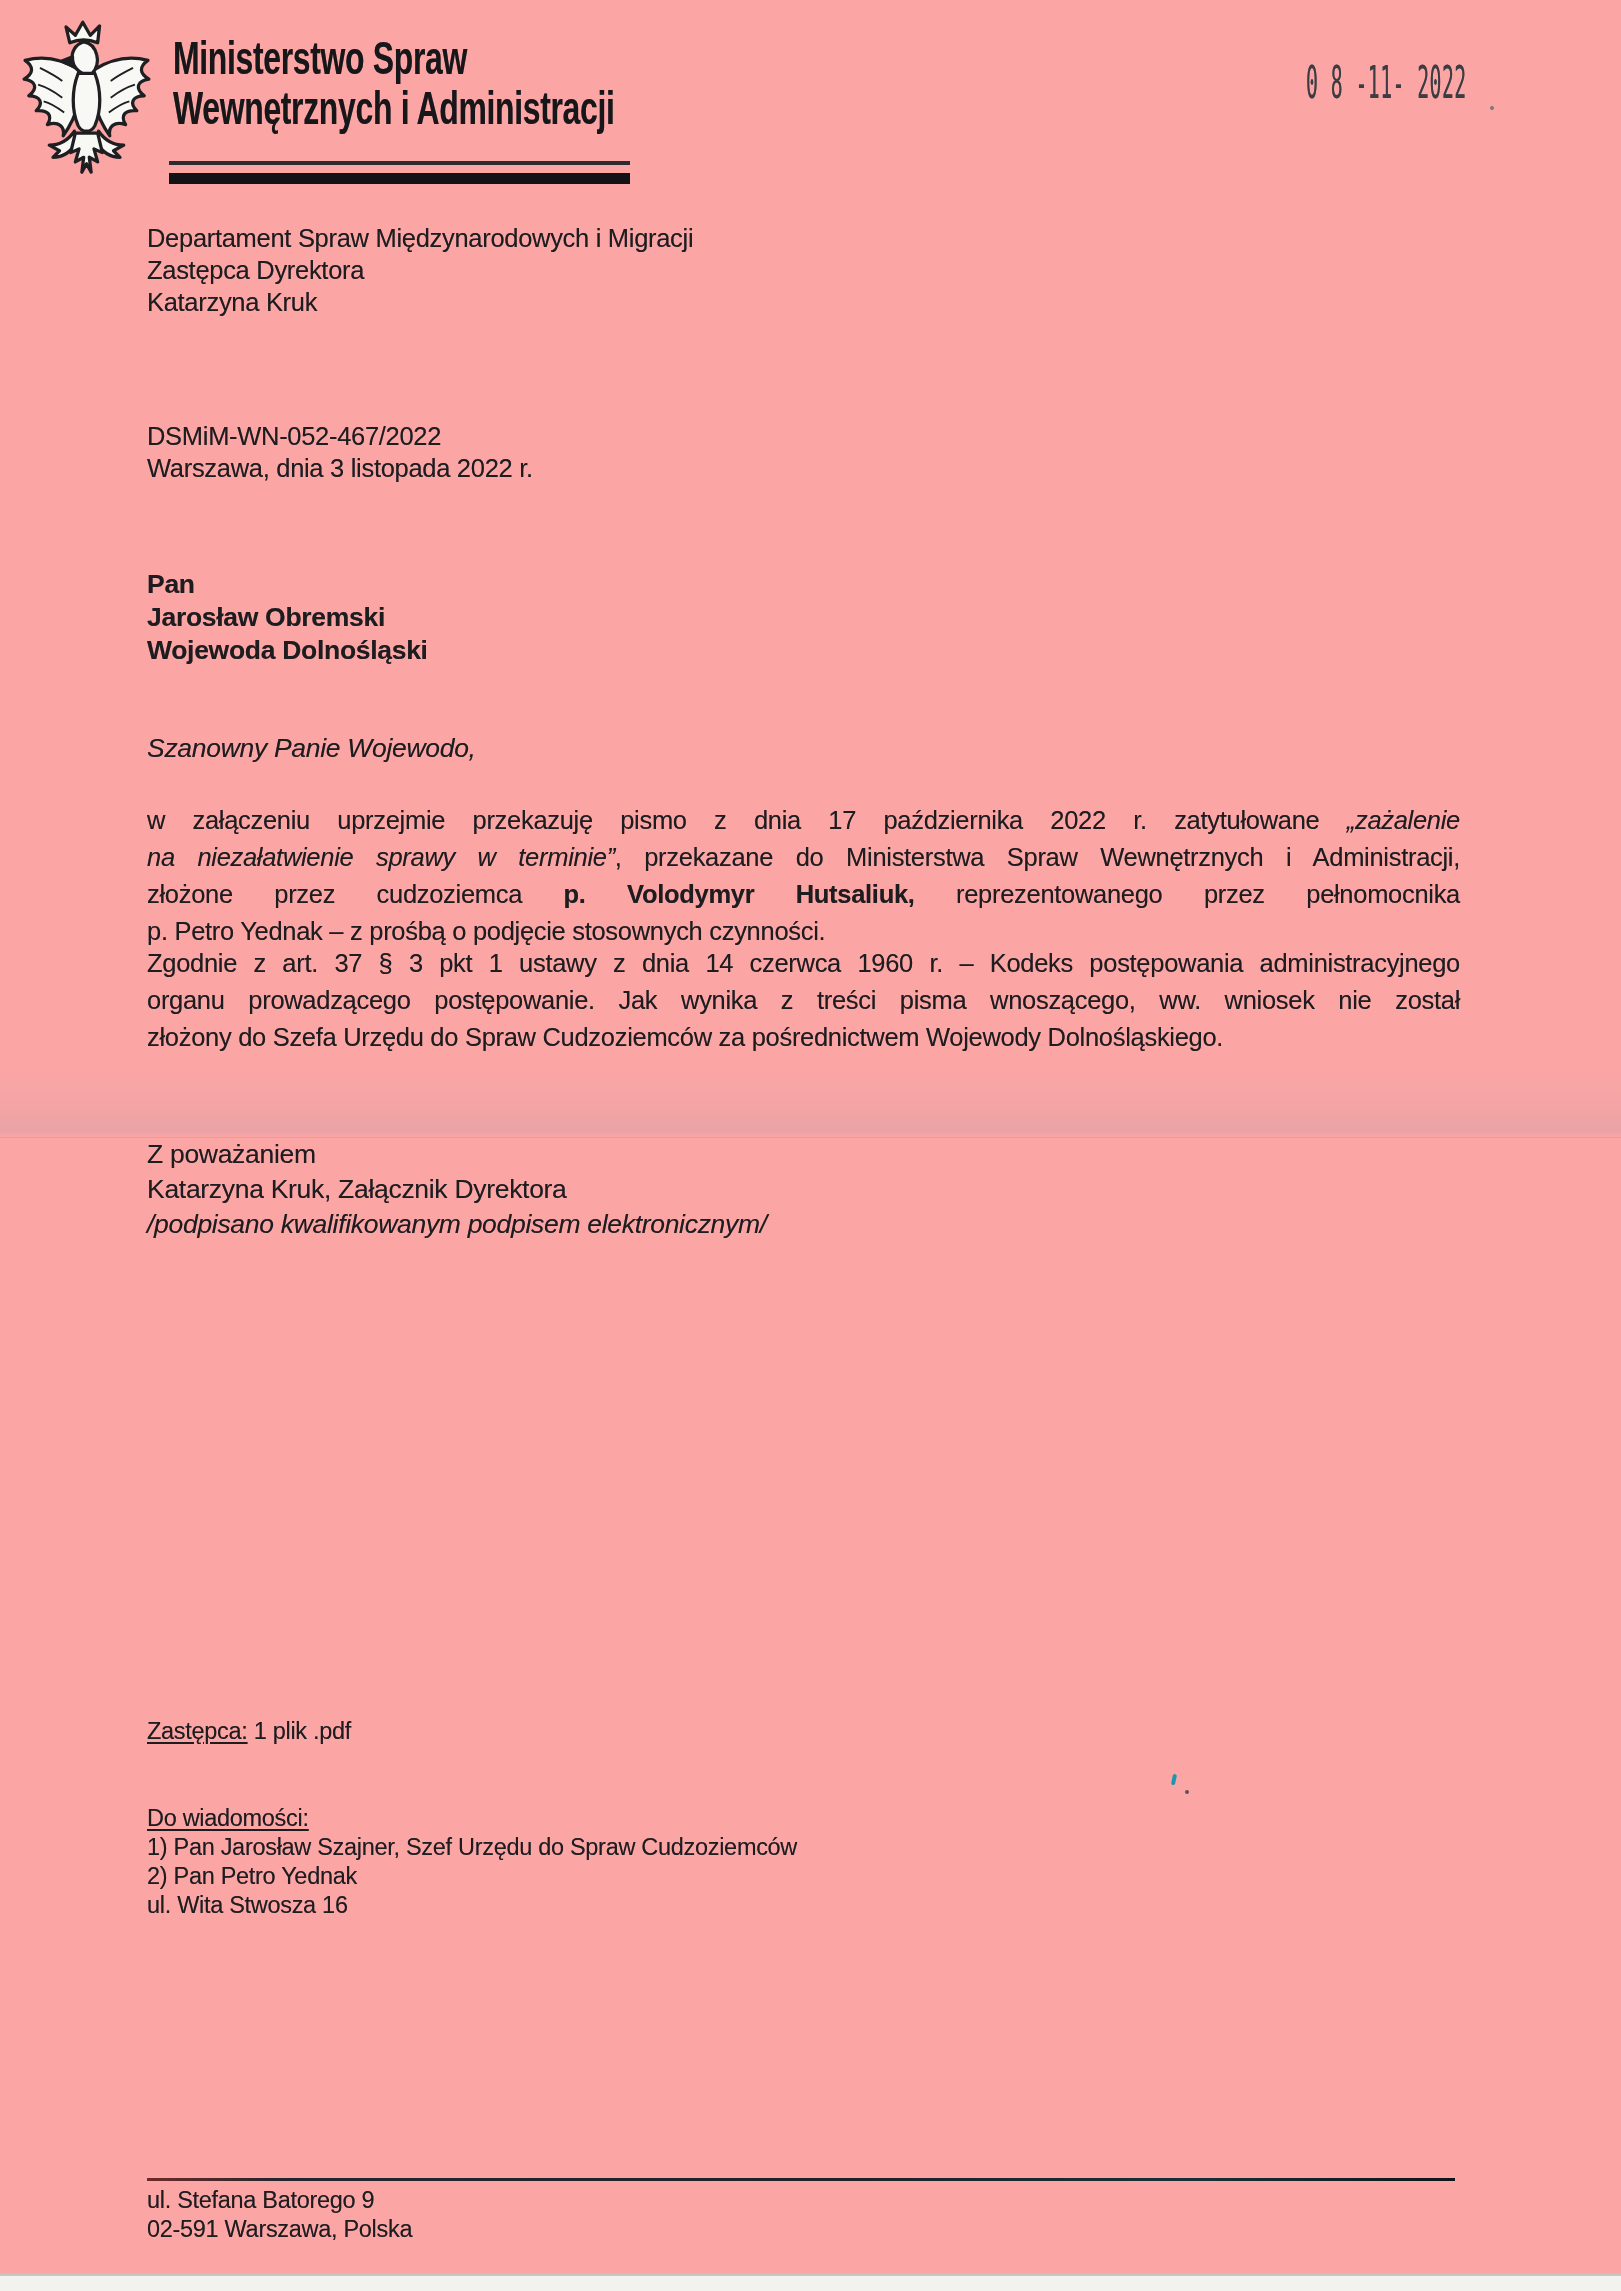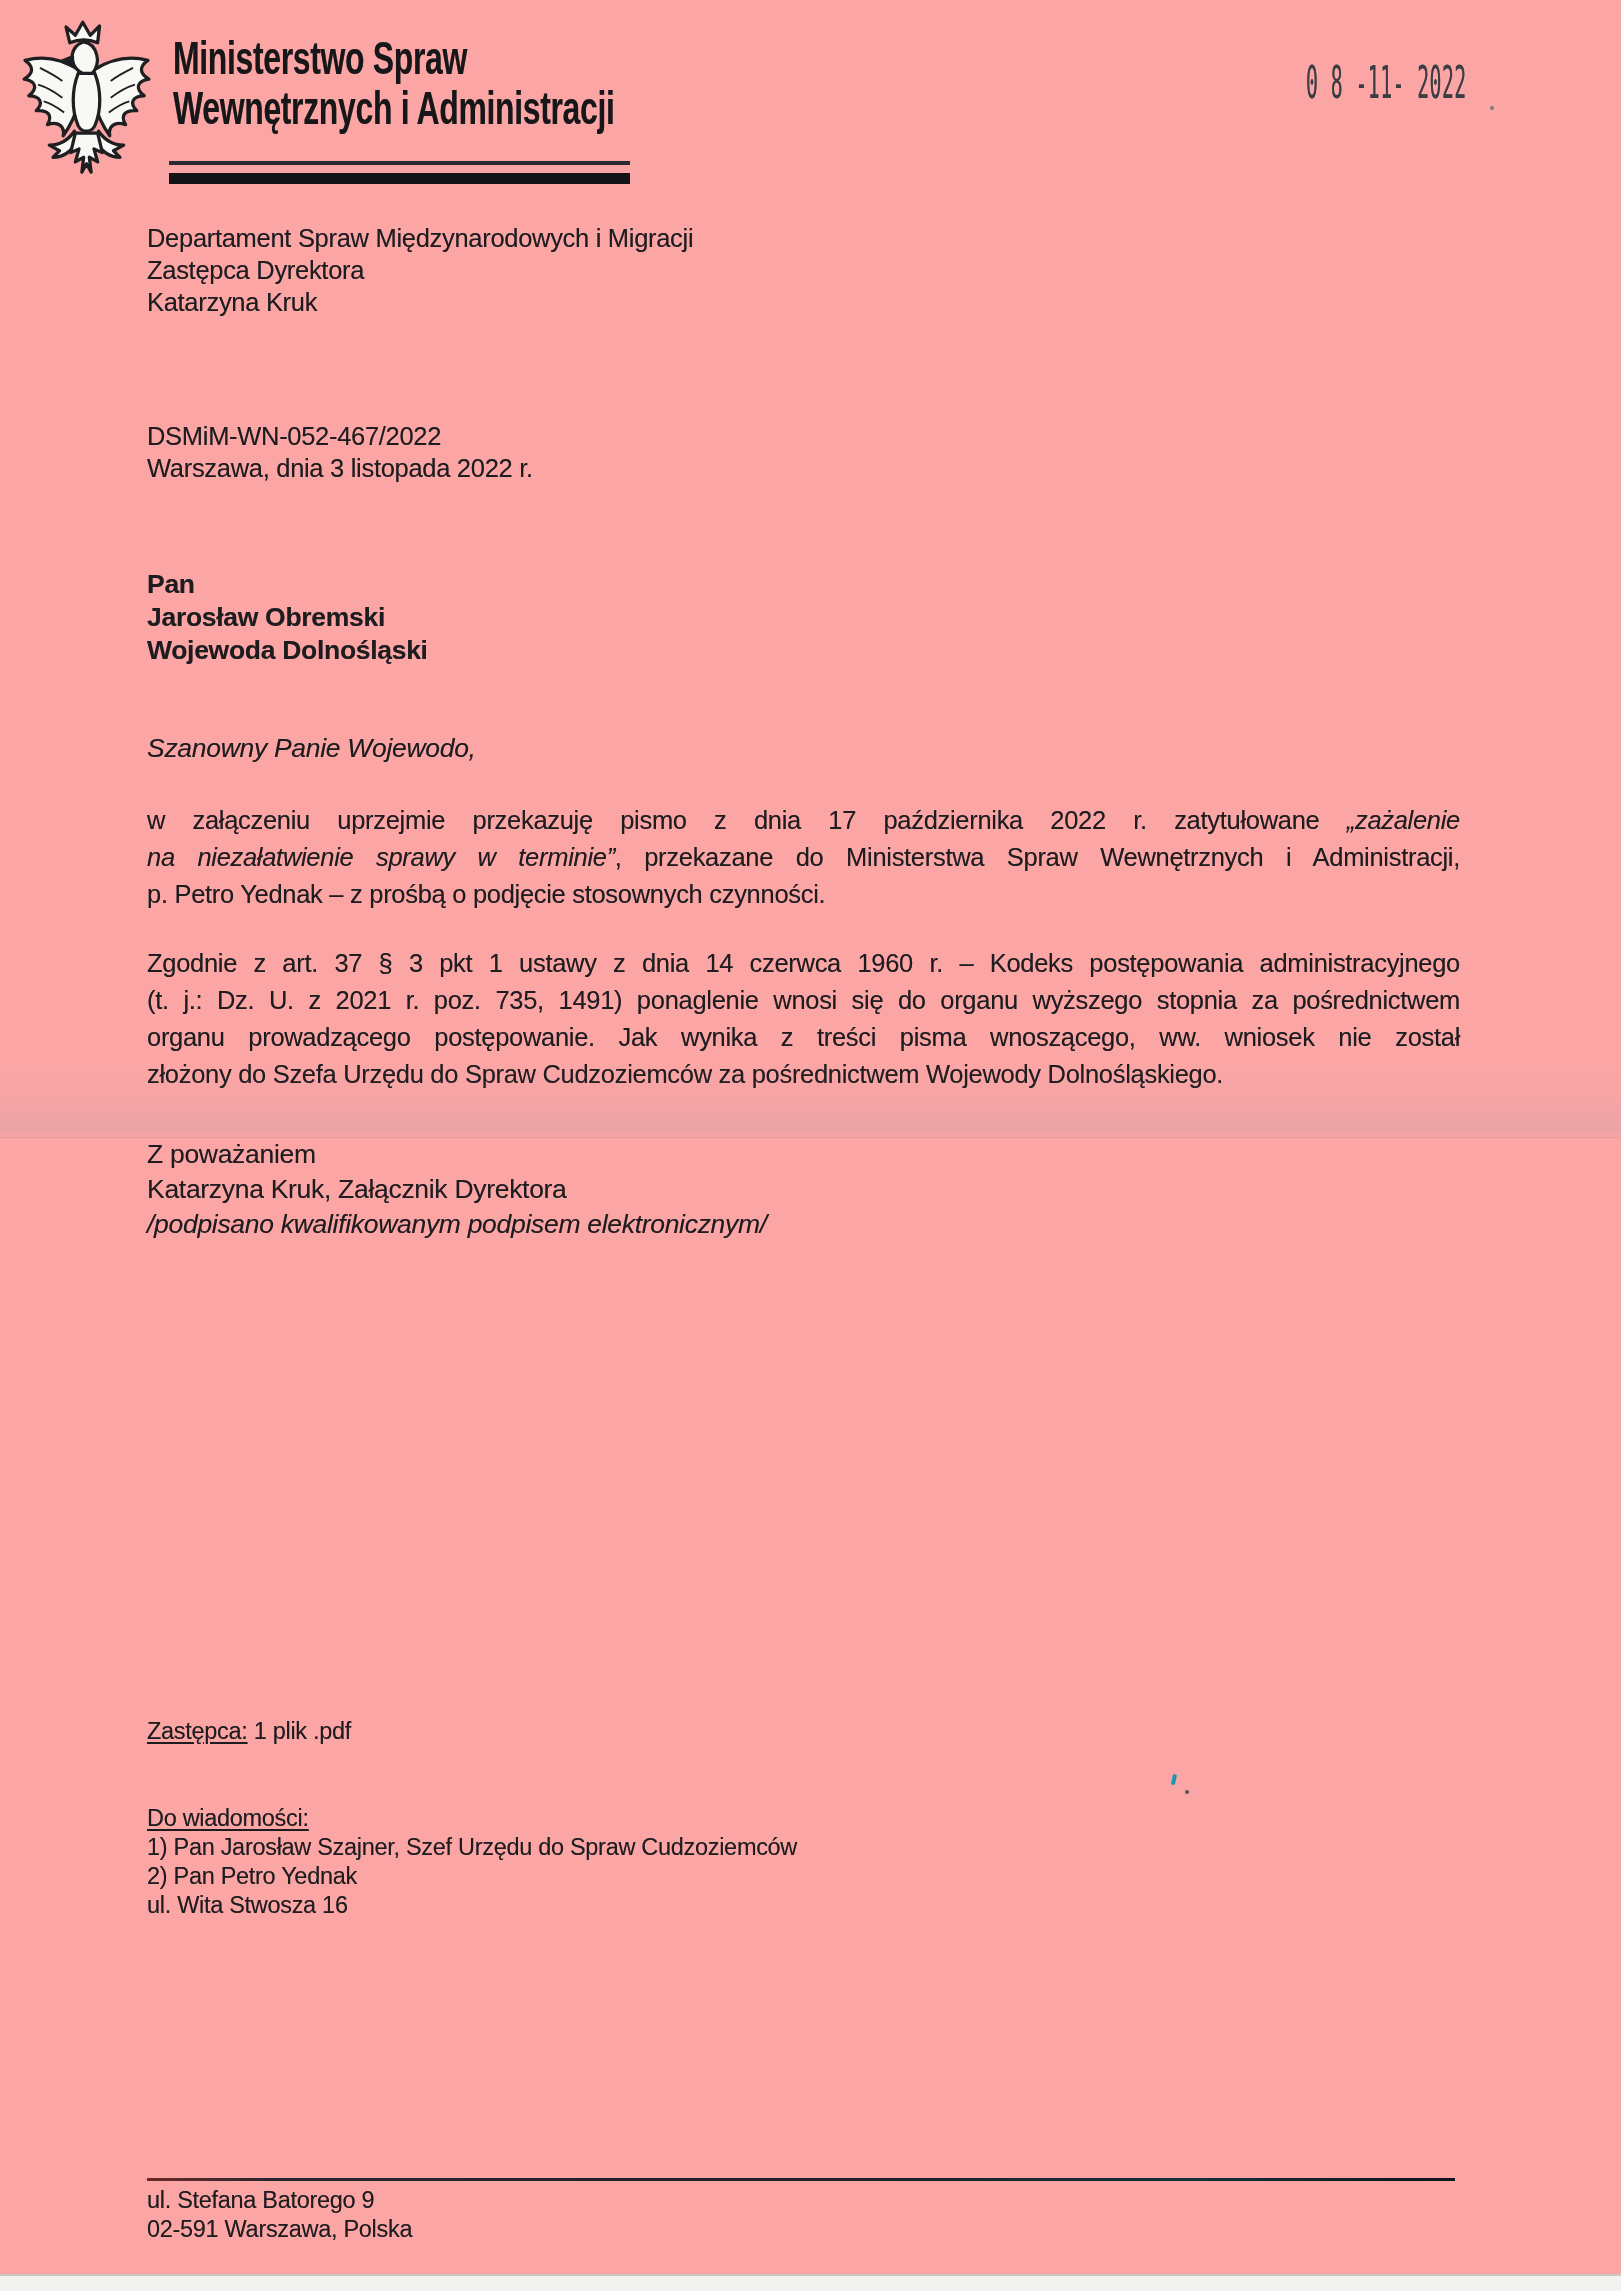--- a/index.html
+++ b/index.html
@@ -125,26 +125,26 @@
     <div>Pan</div>
     <div>Jarosław Obremski</div>
     <div>Wojewoda Dolnośląski</div>
   </div>
 
   <div class="abs greeting">Szanowny Panie Wojewodo,</div>
 
   <div class="abs body-par p1">
     <div class="jline"><span>w załączeniu uprzejmie przekazuję pismo z dnia 17 października 2022 r. zatytułowane </span><span class="it">„zażalenie</span></div>
     <div class="jline"><span class="it">na niezałatwienie sprawy w terminie”</span><span>, przekazane do Ministerstwa Spraw Wewnętrznych i Administracji,</span></div>
+    <div class="jline"><span>złożone przez cudzoziemca </span><span class="bd">p. Volodymyr Hutsaliuk,</span><span> reprezentowanego przez pełnomocnika</span></div>
     <div class="lline">p. Petro Yednak – z prośbą o podjęcie stosownych czynności.</div>
   </div>
 
   <div class="abs body-par p2">
     <div class="jline">Zgodnie z art. 37 § 3 pkt 1 ustawy z dnia 14 czerwca 1960 r. – Kodeks postępowania administracyjnego</div>
-    <div class="jline">(t. j.: Dz. U. z 2021 r. poz. 735, 1491) ponaglenie wnosi się do organu wyższego stopnia za pośrednictwem</div>
     <div class="jline">organu prowadzącego postępowanie. Jak wynika z treści pisma wnoszącego, ww. wniosek nie został</div>
     <div class="lline">złożony do Szefa Urzędu do Spraw Cudzoziemców za pośrednictwem Wojewody Dolnośląskiego.</div>
   </div>
 
   <div class="abs crease"></div>
 
   <div class="abs closing">
     <div>Z poważaniem</div>
     <div>Katarzyna Kruk, Załącznik Dyrektora</div>
     <div class="it">/podpisano kwalifikowanym podpisem elektronicznym/</div>

